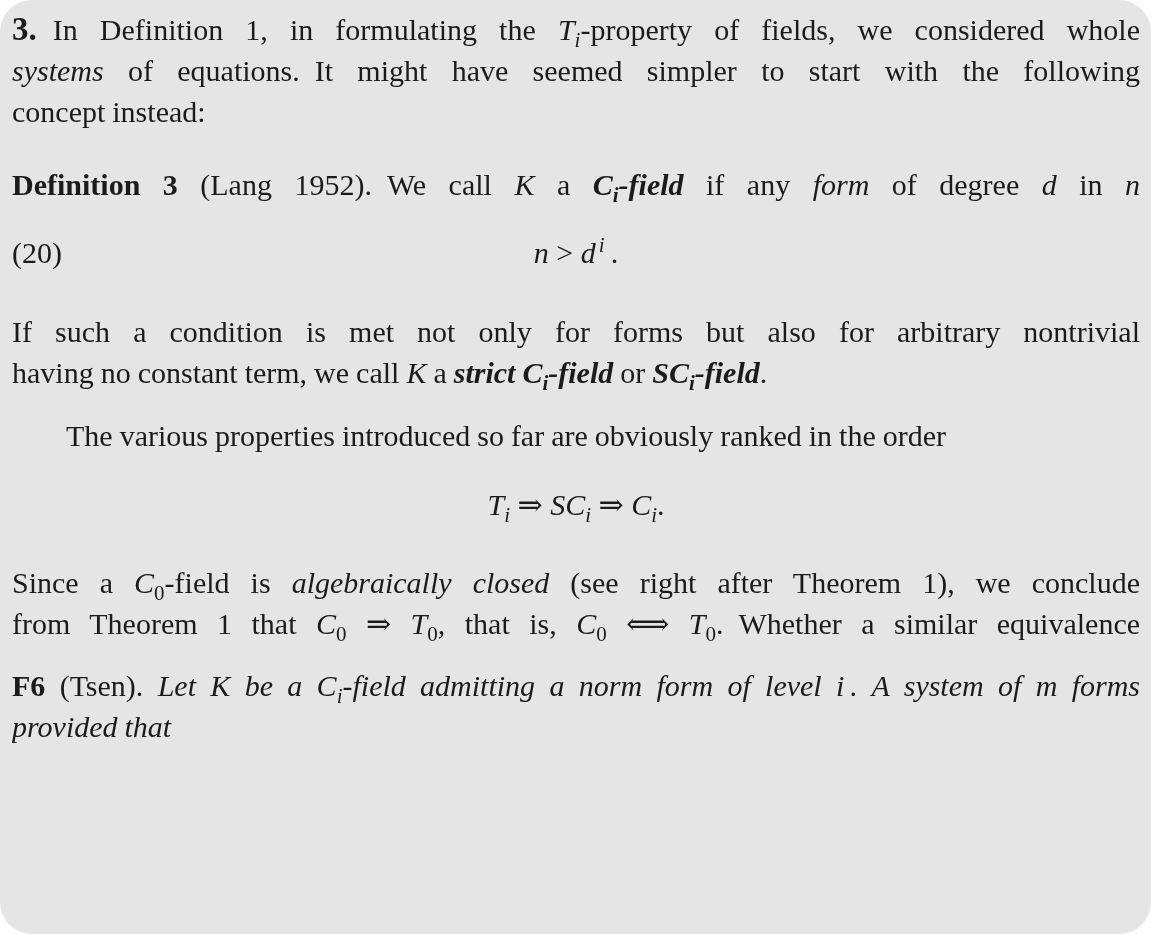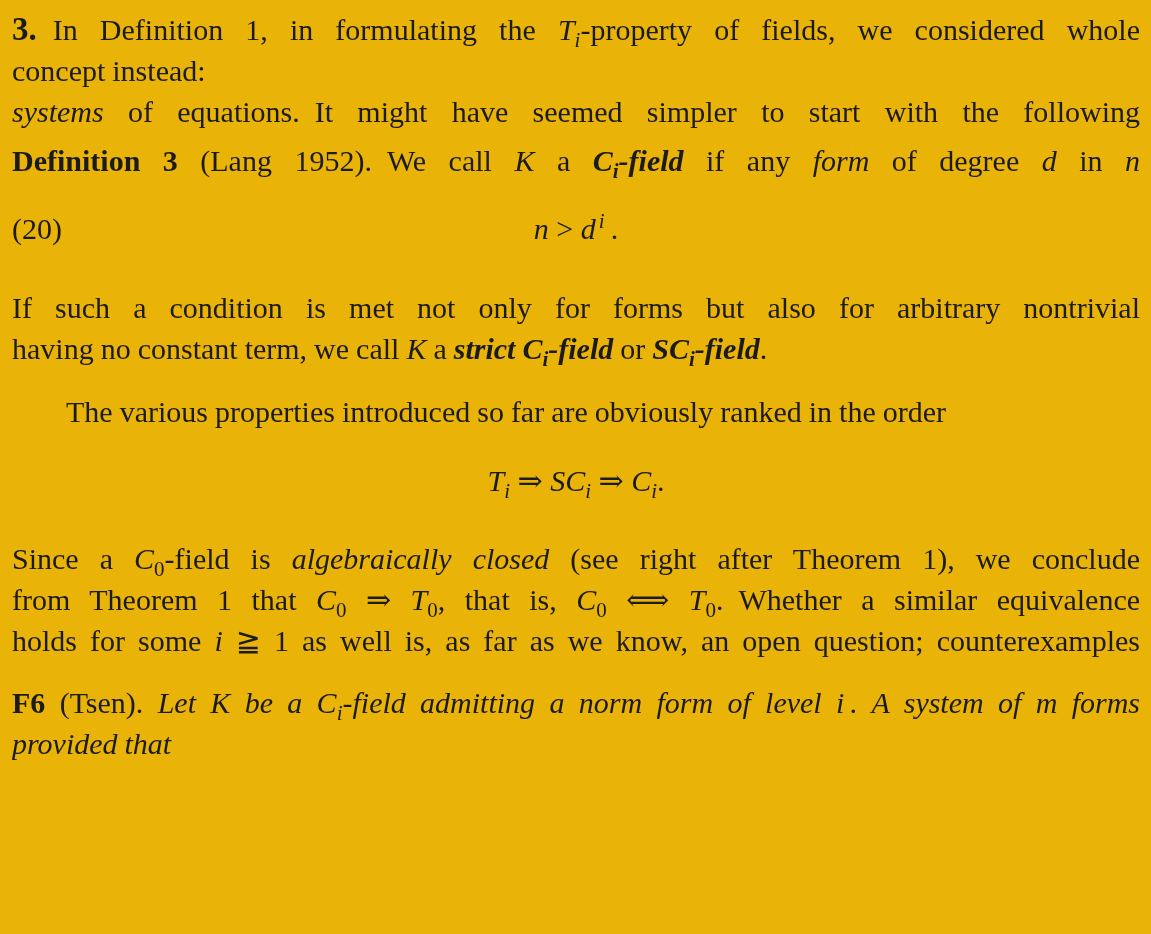--- a/index.html
+++ b/index.html
@@ -2,26 +2,27 @@
 <html><head>
 <meta charset="utf-8">
 <style>
   html, body { margin: 0; padding: 0; background: #ffffff; }
 
   .page {
     position: relative;
     width: 1151px;
     height: 934px;
     box-sizing: border-box;
-    background: #eab308;
+    background: #e5e5e5;
     color: #1b1b1b;
     font-family: "Liberation Serif", "DejaVu Serif", "DejaVu Sans", serif;
     font-size: 30px;
     padding: 9px 11px 0 12px;
     overflow: hidden;
+    border-radius: 32px;
   }
 
   .line {
     line-height: 41px;
     height: 41px;
     overflow: hidden;
     text-align: justify;
     text-align-last: justify;
     word-spacing: -0.5px;
   }
@@ -39,21 +40,21 @@
     text-align: center;
   }
   .eq .eqlabel {
     position: absolute;
     left: 0;
     top: 0;
     text-align: right;
   }
 
   
-  #para-definition { margin-top: 8px; }
+  #para-definition { margin-top: 32px; }
   #equation-20     { margin-top: 27px; }
   #para-strict     { margin-top: 38px; }
   #para-ranking    { margin-top: 22px; }
   #eq-ranking      { margin-top: 28px; }
   #para-conclude   { margin-top: 37px; }
   #para-f6         { margin-top: 21px; }
   #eq-f6           { margin-top: -10px; }
 
   
   .seg-r   { }
@@ -66,22 +67,22 @@
   .seg-subbi { font-size: 21px; line-height: 0; position: relative; top: 7px; font-style: italic; font-weight: 700; }
   .seg-supi  { font-size: 21px; line-height: 0; position: relative; top: -11px; margin-left: 3px; font-style: italic; }
 </style>
 </head>
 <body>
 
 <div class="page">
 
   <div id="para-intro">
     <div class="line"><span class="seg-bnum">3.</span><span class="seg-r">In Definition 1, in formulating the </span><span class="seg-i">T</span><span class="seg-subi">i</span><span class="seg-r">-property of fields, we considered whole</span></div>
+    <div class="line"><span class="seg-i">systems</span><span class="seg-r"> of equations. It might have seemed simpler to start with the following</span></div>
     <div class="line last"><span class="seg-r">concept instead:</span></div>
-    <div class="line"><span class="seg-i">systems</span><span class="seg-r"> of equations. It might have seemed simpler to start with the following</span></div>
   </div>
 
   <div id="para-definition">
     <div class="line"><span class="seg-b">Definition 3</span><span class="seg-r"> (Lang 1952). We call </span><span class="seg-i">K</span><span class="seg-r"> a </span><span class="seg-bi">C</span><span class="seg-subbi">i</span><span class="seg-bi">-field</span><span class="seg-r"> if any </span><span class="seg-i">form</span><span class="seg-r"> of degree </span><span class="seg-i">d</span><span class="seg-r"> in </span><span class="seg-i">n</span></div>
   </div>
 
   <div id="equation-20" class="eq">
     <span class="eqlabel">(20)</span>
     <span class="eqbody"><span class="seg-i">n</span><span class="seg-r"> &gt; </span><span class="seg-i">d</span><span class="seg-supi">i</span><span class="seg-r"> .</span></span>
   </div>
@@ -95,21 +96,20 @@
     <div class="line last indent"><span class="seg-r">The various properties introduced so far are obviously ranked in the order</span></div>
   </div>
 
   <div id="eq-ranking" class="eq">
     <span class="eqbody"><span class="seg-i">T</span><span class="seg-subi">i</span><span class="seg-r"> ⇒ </span><span class="seg-i">SC</span><span class="seg-subi">i</span><span class="seg-r"> ⇒ </span><span class="seg-i">C</span><span class="seg-subi">i</span><span class="seg-r">.</span></span>
   </div>
 
   <div id="para-conclude">
     <div class="line"><span class="seg-r">Since a </span><span class="seg-i">C</span><span class="seg-sub">0</span><span class="seg-r">-field is </span><span class="seg-i">algebraically closed</span><span class="seg-r"> (see right after Theorem 1), we conclude</span></div>
     <div class="line"><span class="seg-r">from Theorem 1 that </span><span class="seg-i">C</span><span class="seg-sub">0</span><span class="seg-r"> ⇒ </span><span class="seg-i">T</span><span class="seg-sub">0</span><span class="seg-r">, that is, </span><span class="seg-i">C</span><span class="seg-sub">0</span><span class="seg-r"> ⟺ </span><span class="seg-i">T</span><span class="seg-sub">0</span><span class="seg-r">. Whether a similar equivalence</span></div>
-    <div class="line"><span class="seg-r">holds for some </span><span class="seg-i">i</span><span class="seg-r"> ≧ 1 as well is, as far as we know, an open question; counterexamples</span></div>
   </div>
 
   <div id="para-f6">
     <div class="line"><span class="seg-b">F6</span><span class="seg-r"> (Tsen). </span><span class="seg-i">Let K be a C</span><span class="seg-subi">i</span><span class="seg-i">-field admitting a norm form of level i . A system of m forms</span></div>
     <div class="line last"><span class="seg-i">provided that</span></div>
   </div>
 
 
 </div>
 

